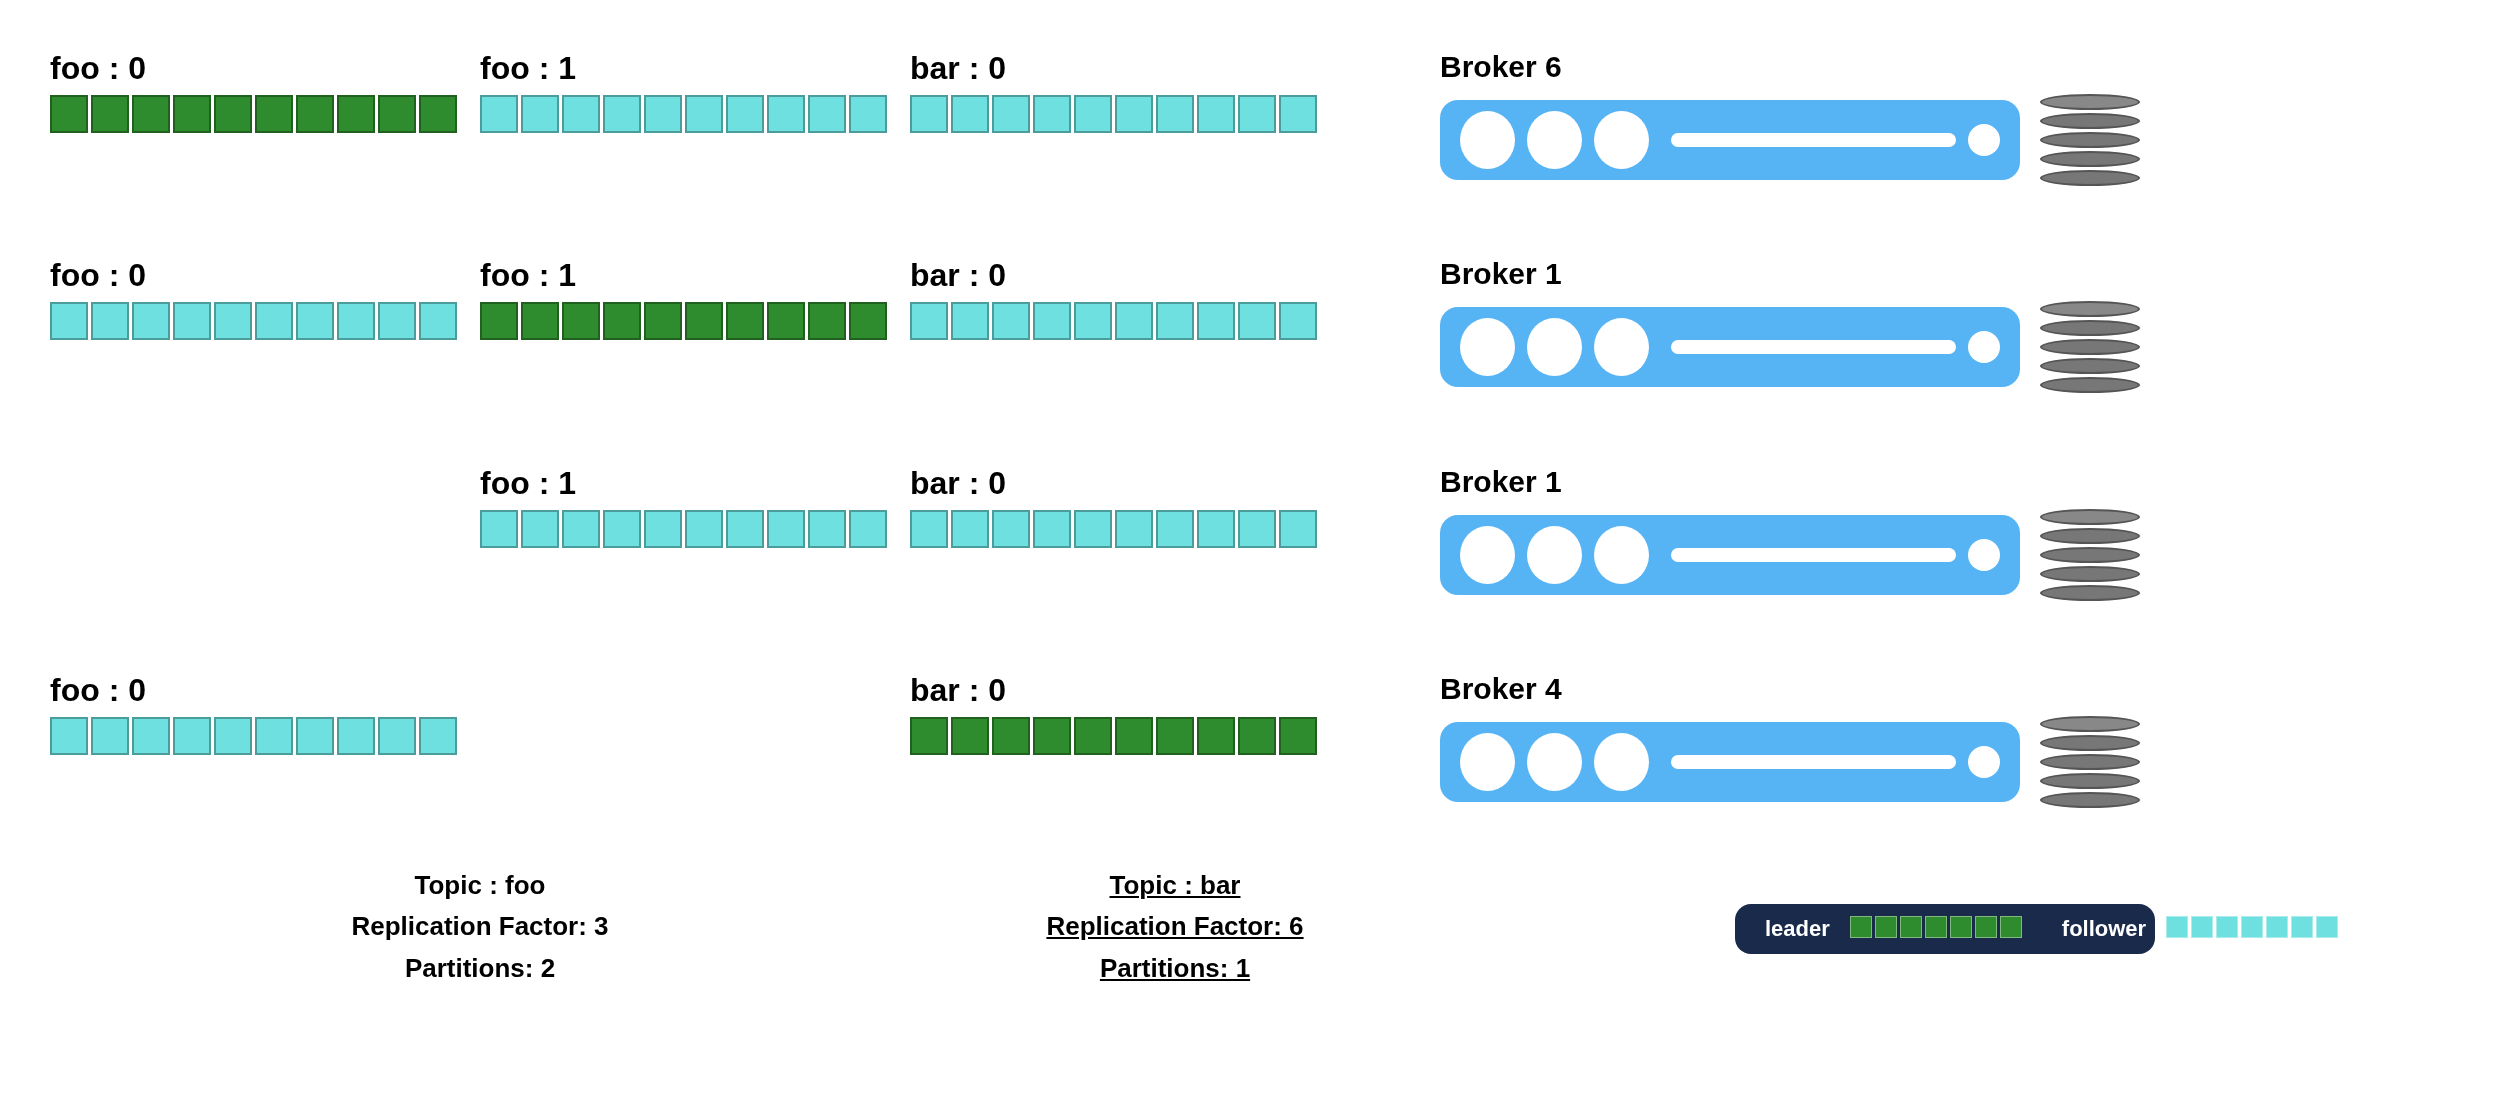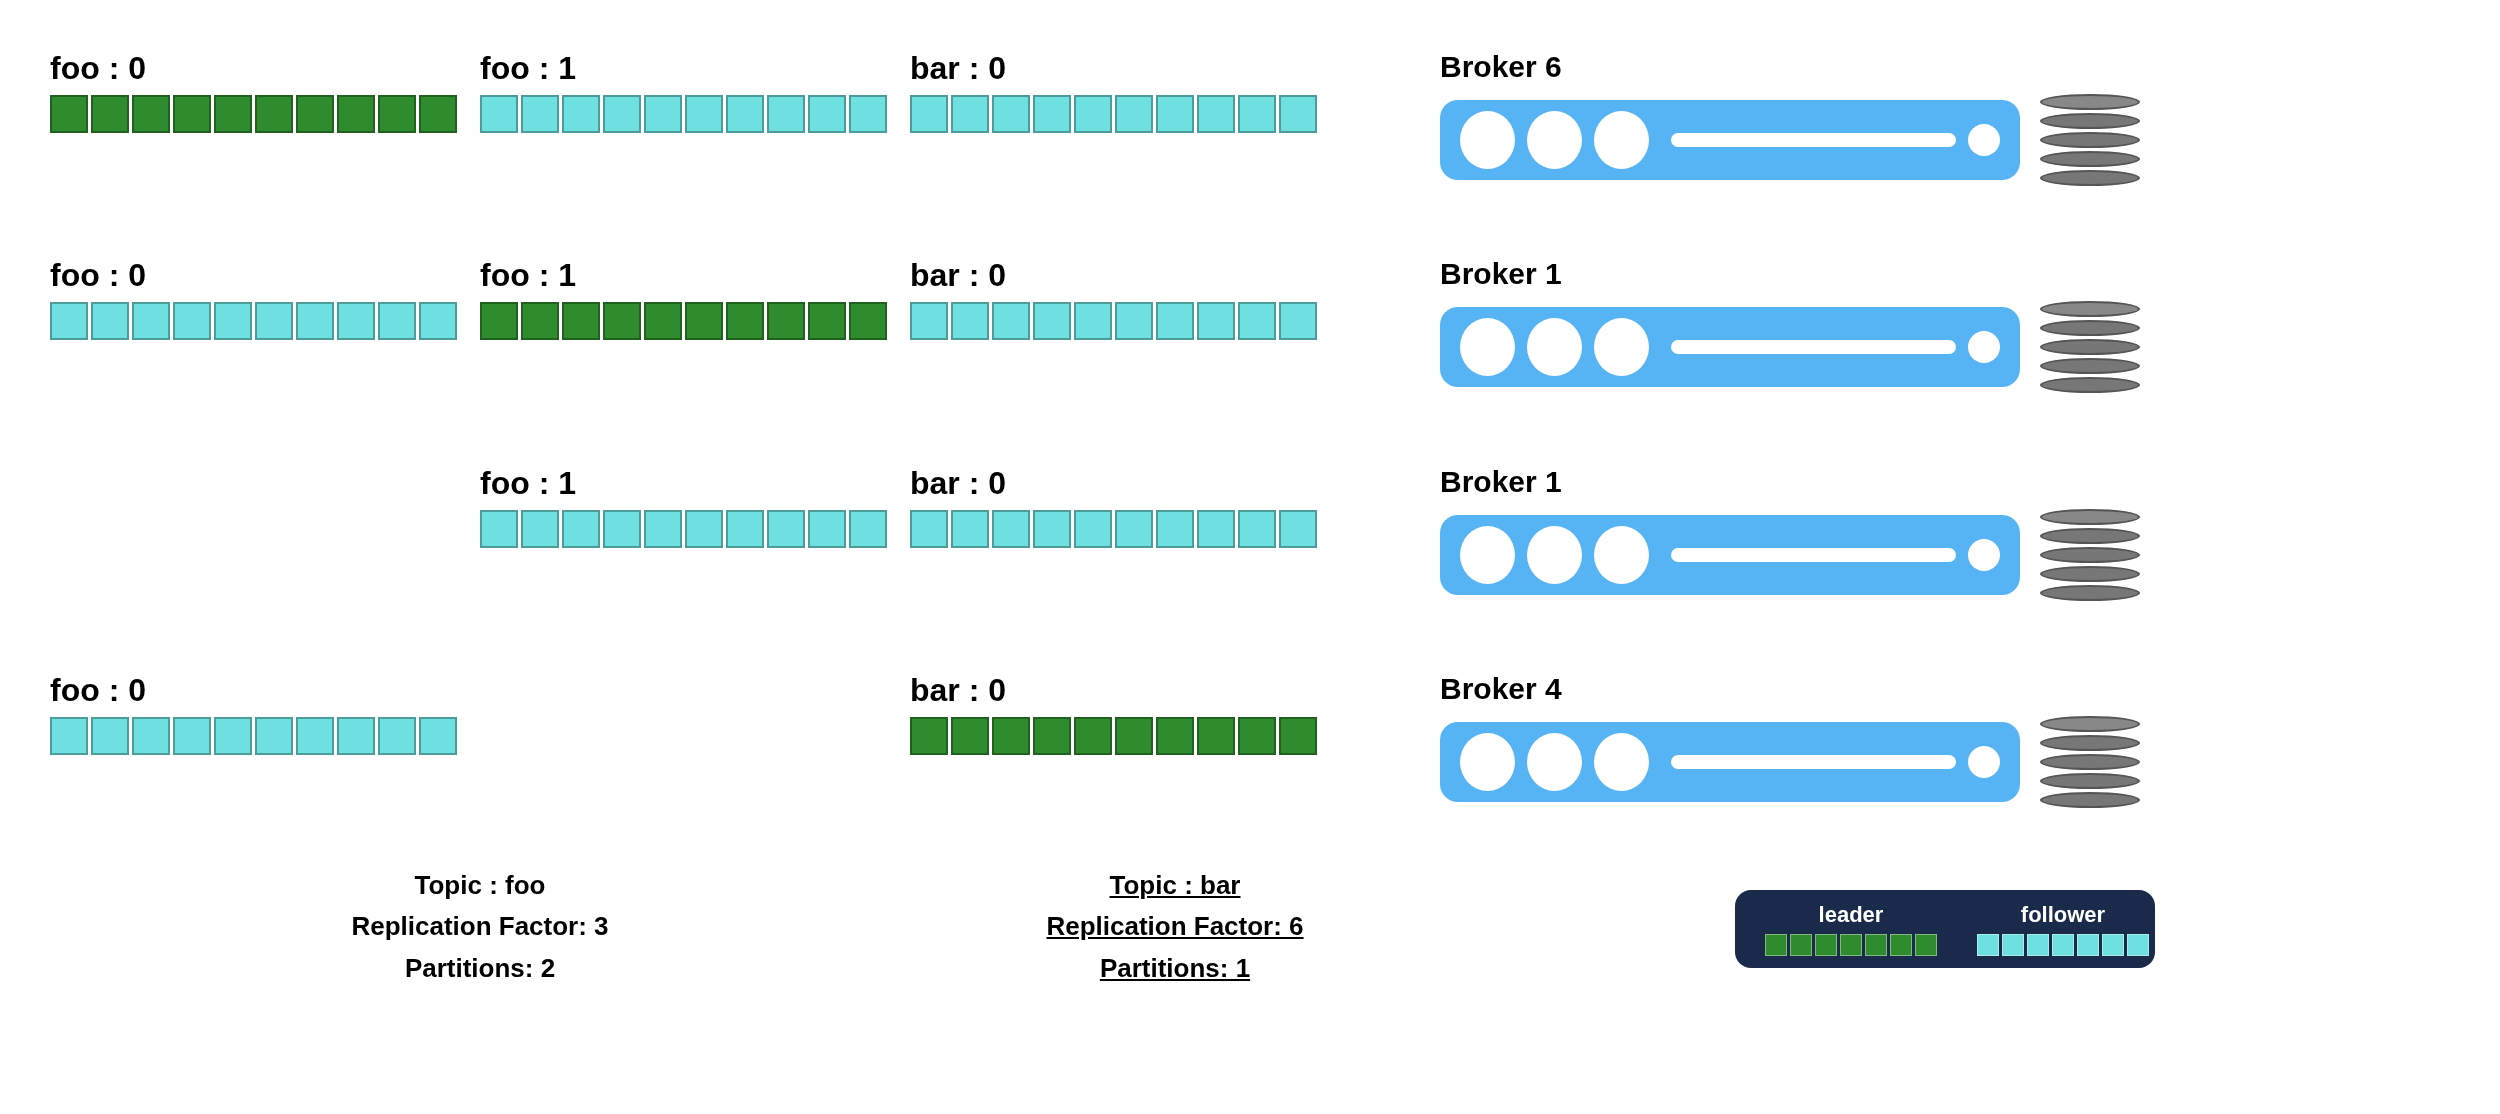--- a/index.html
+++ b/index.html
@@ -131,23 +131,22 @@
       padding: 12px 30px;
       display: flex;
       flex-direction: row;
       align-items: center;
       gap: 40px;
       width: 420px;
     }
 
     .legend-item {
       display: flex;
-      flex-direction: column;
-      align-items: center;
-      gap: 6px;
+      flex-direction: row;
+      gap: 20px;
     }
 
     .legend-label {
       color: white;
       font-size: 22px;
       font-weight: bold;
     }
 
     .legend-cells {
       display: flex;

